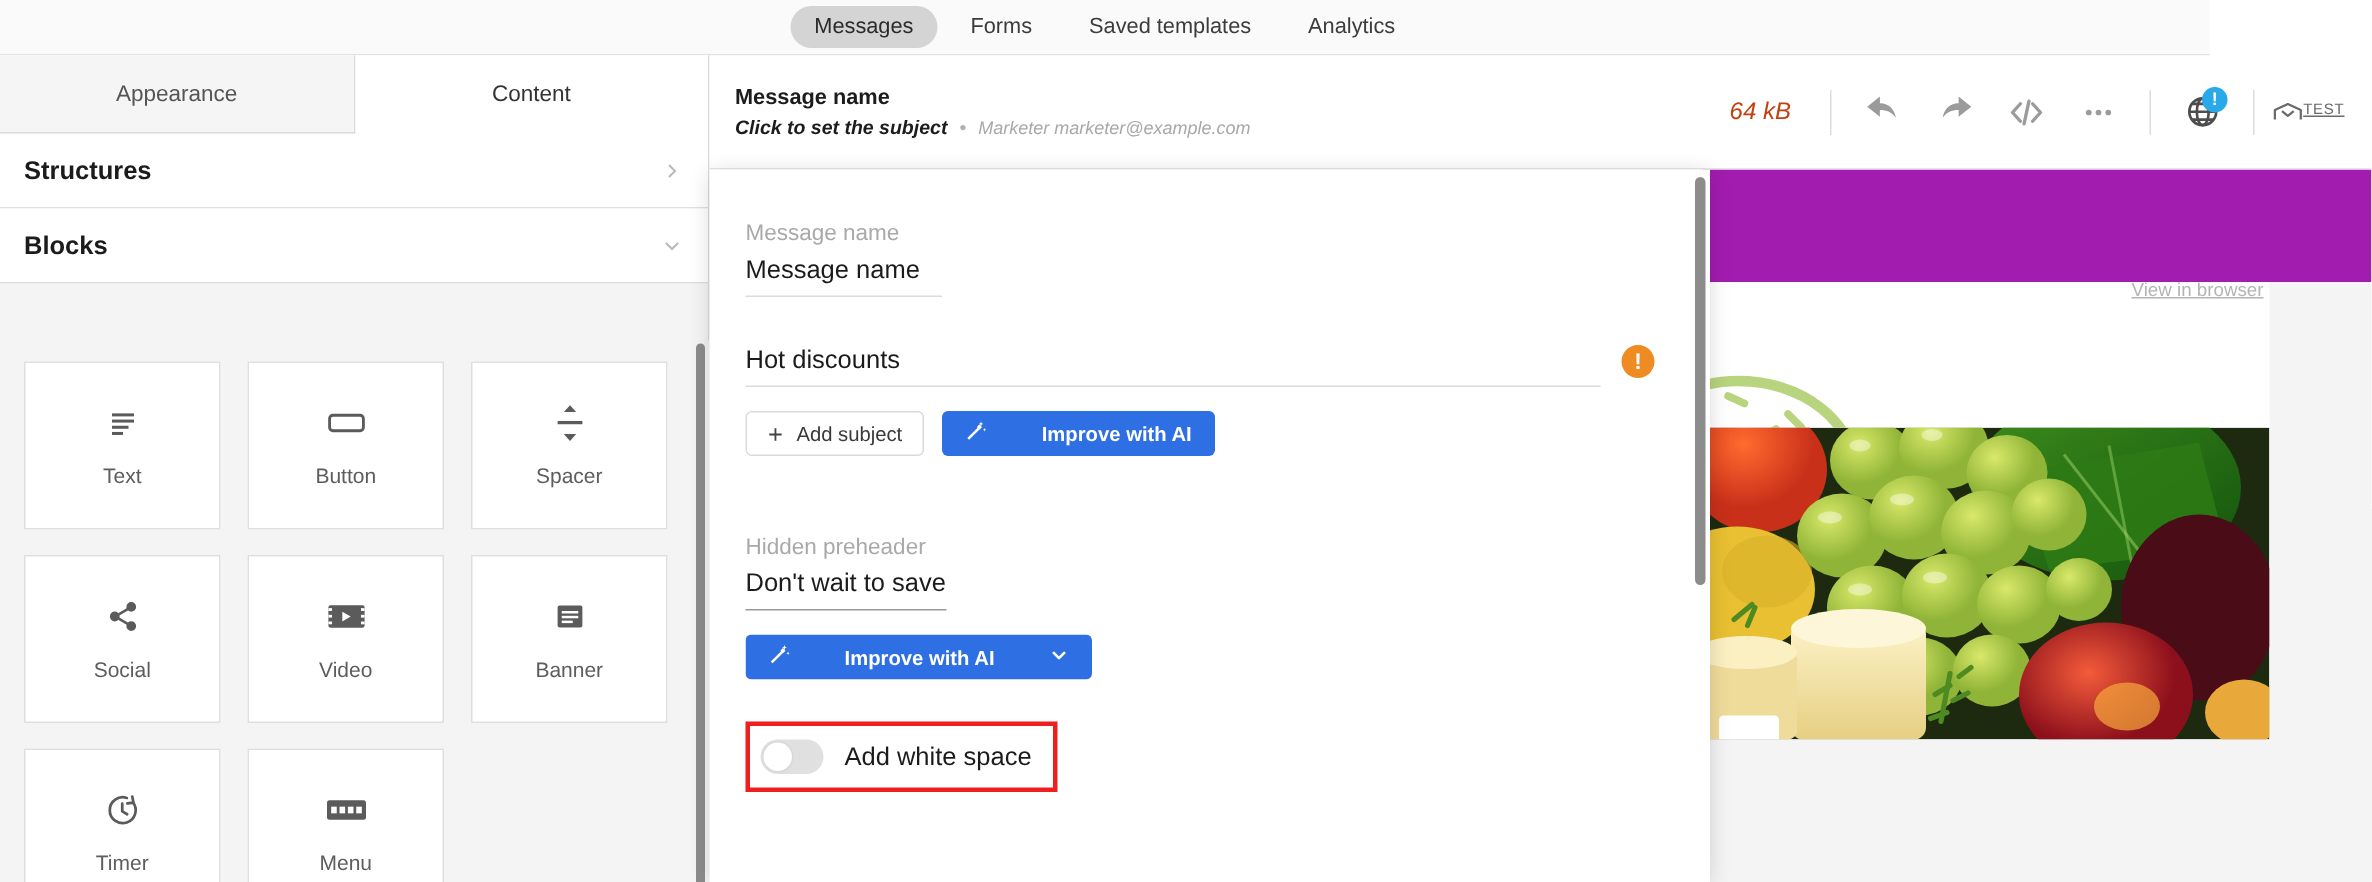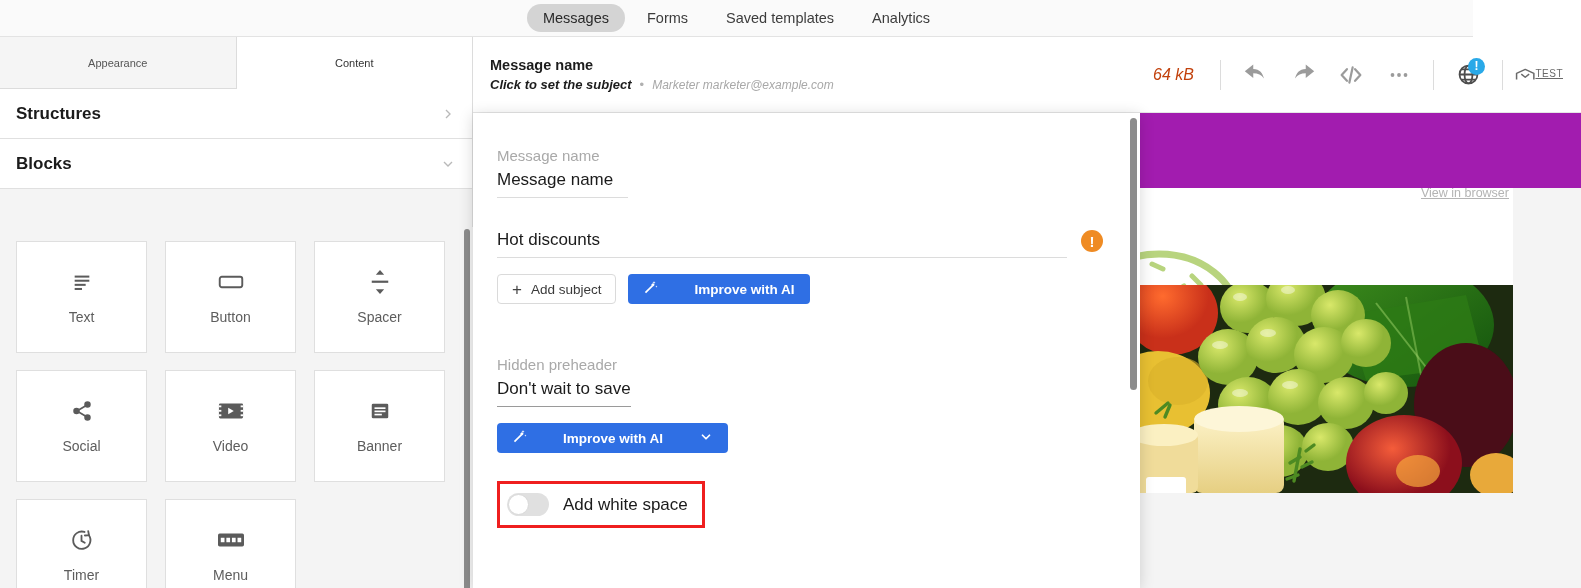--- a/index.html
+++ b/index.html
@@ -24,21 +24,21 @@
   .topnav-item.active { background: #d4d4d4; color: #2a2a2a; }
 
   
   .sidebar {
     position: absolute; left: 0; top: 37px; width: 473px; height: 551px;
     background: #f4f4f4; border-right: 1px solid #dcdcdc;
   }
   .side-tabs { display: flex; height: 52px; background: #ffffff; }
   .side-tab {
     flex: 1; display: flex; align-items: center; justify-content: center;
-    font-size: 11px; color: #555; border-bottom: 1px solid #dcdcdc;
+    font-size: 15px; color: #555; border-bottom: 1px solid #dcdcdc;
     background: #f5f5f5; cursor: pointer; text-align: center;
   }
   .side-tab.active { background: #ffffff; border-bottom: 1px solid transparent; color: #333; }
   .side-tab:first-child { border-right: 1px solid #dcdcdc; }
 
   .accordion-row {
     height: 50px; display: flex; align-items: center; justify-content: space-between;
     padding: 0 16px; background: #ffffff; border-bottom: 1px solid #e0e0e0;
     cursor: pointer;
   }

